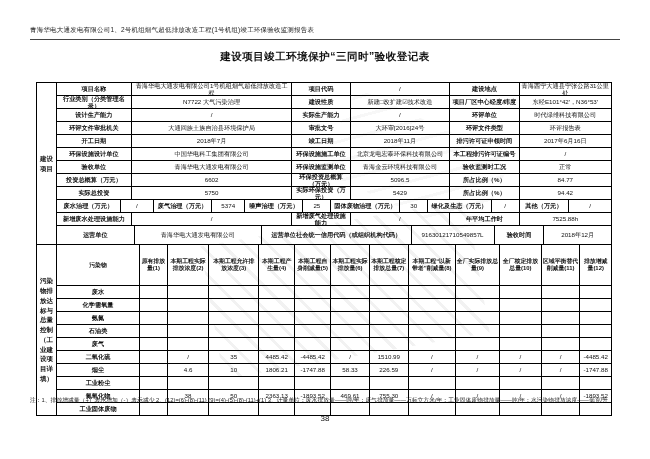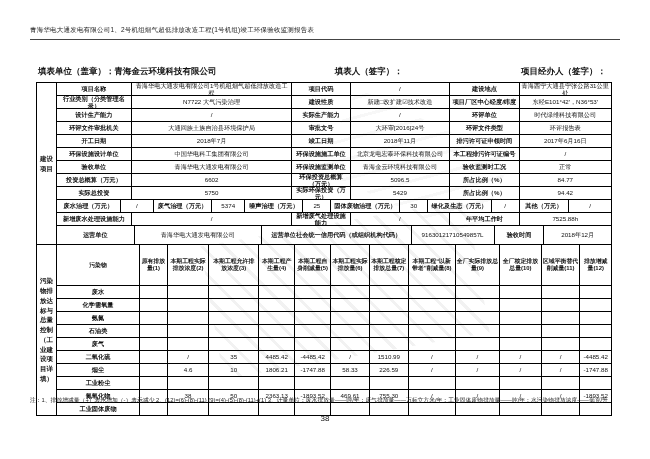--- a/index.html
+++ b/index.html
@@ -30,25 +30,21 @@
       background:repeating-linear-gradient(-40deg,transparent 0 16px,#e9e9e9 16px 19px);pointer-events:none;}
   .note{position:absolute;top:396px;left:30px;right:18px;font-size:5.8px;color:#222;white-space:nowrap;overflow:hidden;}
   .pagenum{position:absolute;top:414px;left:0;right:0;text-align:center;font-size:8px;}
 </style>
 </head>
 <body>
 
 <div class="page">
   <div class="top-header">青海华电大通发电有限公司1、2号机组烟气超低排放改造工程(1号机组)竣工环保验收监测报告表</div>
   <div class="rule"></div>
-  <div class="subline">
-    <span>填表单位（盖章）：青海金云环境科技有限公司</span>
-    <span>填表人（签字）：</span>
-    <span>项目经办人（签字）：</span>
-  </div>
+  <div class="title">建设项目竣工环境保护“三同时”验收登记表</div>
 
   <div class="wm"></div>
   <div class="wm2"></div>
 
   <div class="doc">
     <div class="section">
       <div class="side">建设项目</div>
       <div class="rows">
           <div class="c-row" style="height: 12px;">
             <div class="c-cell lbl" style="flex: 0 0 13.5%;">项目名称</div>

